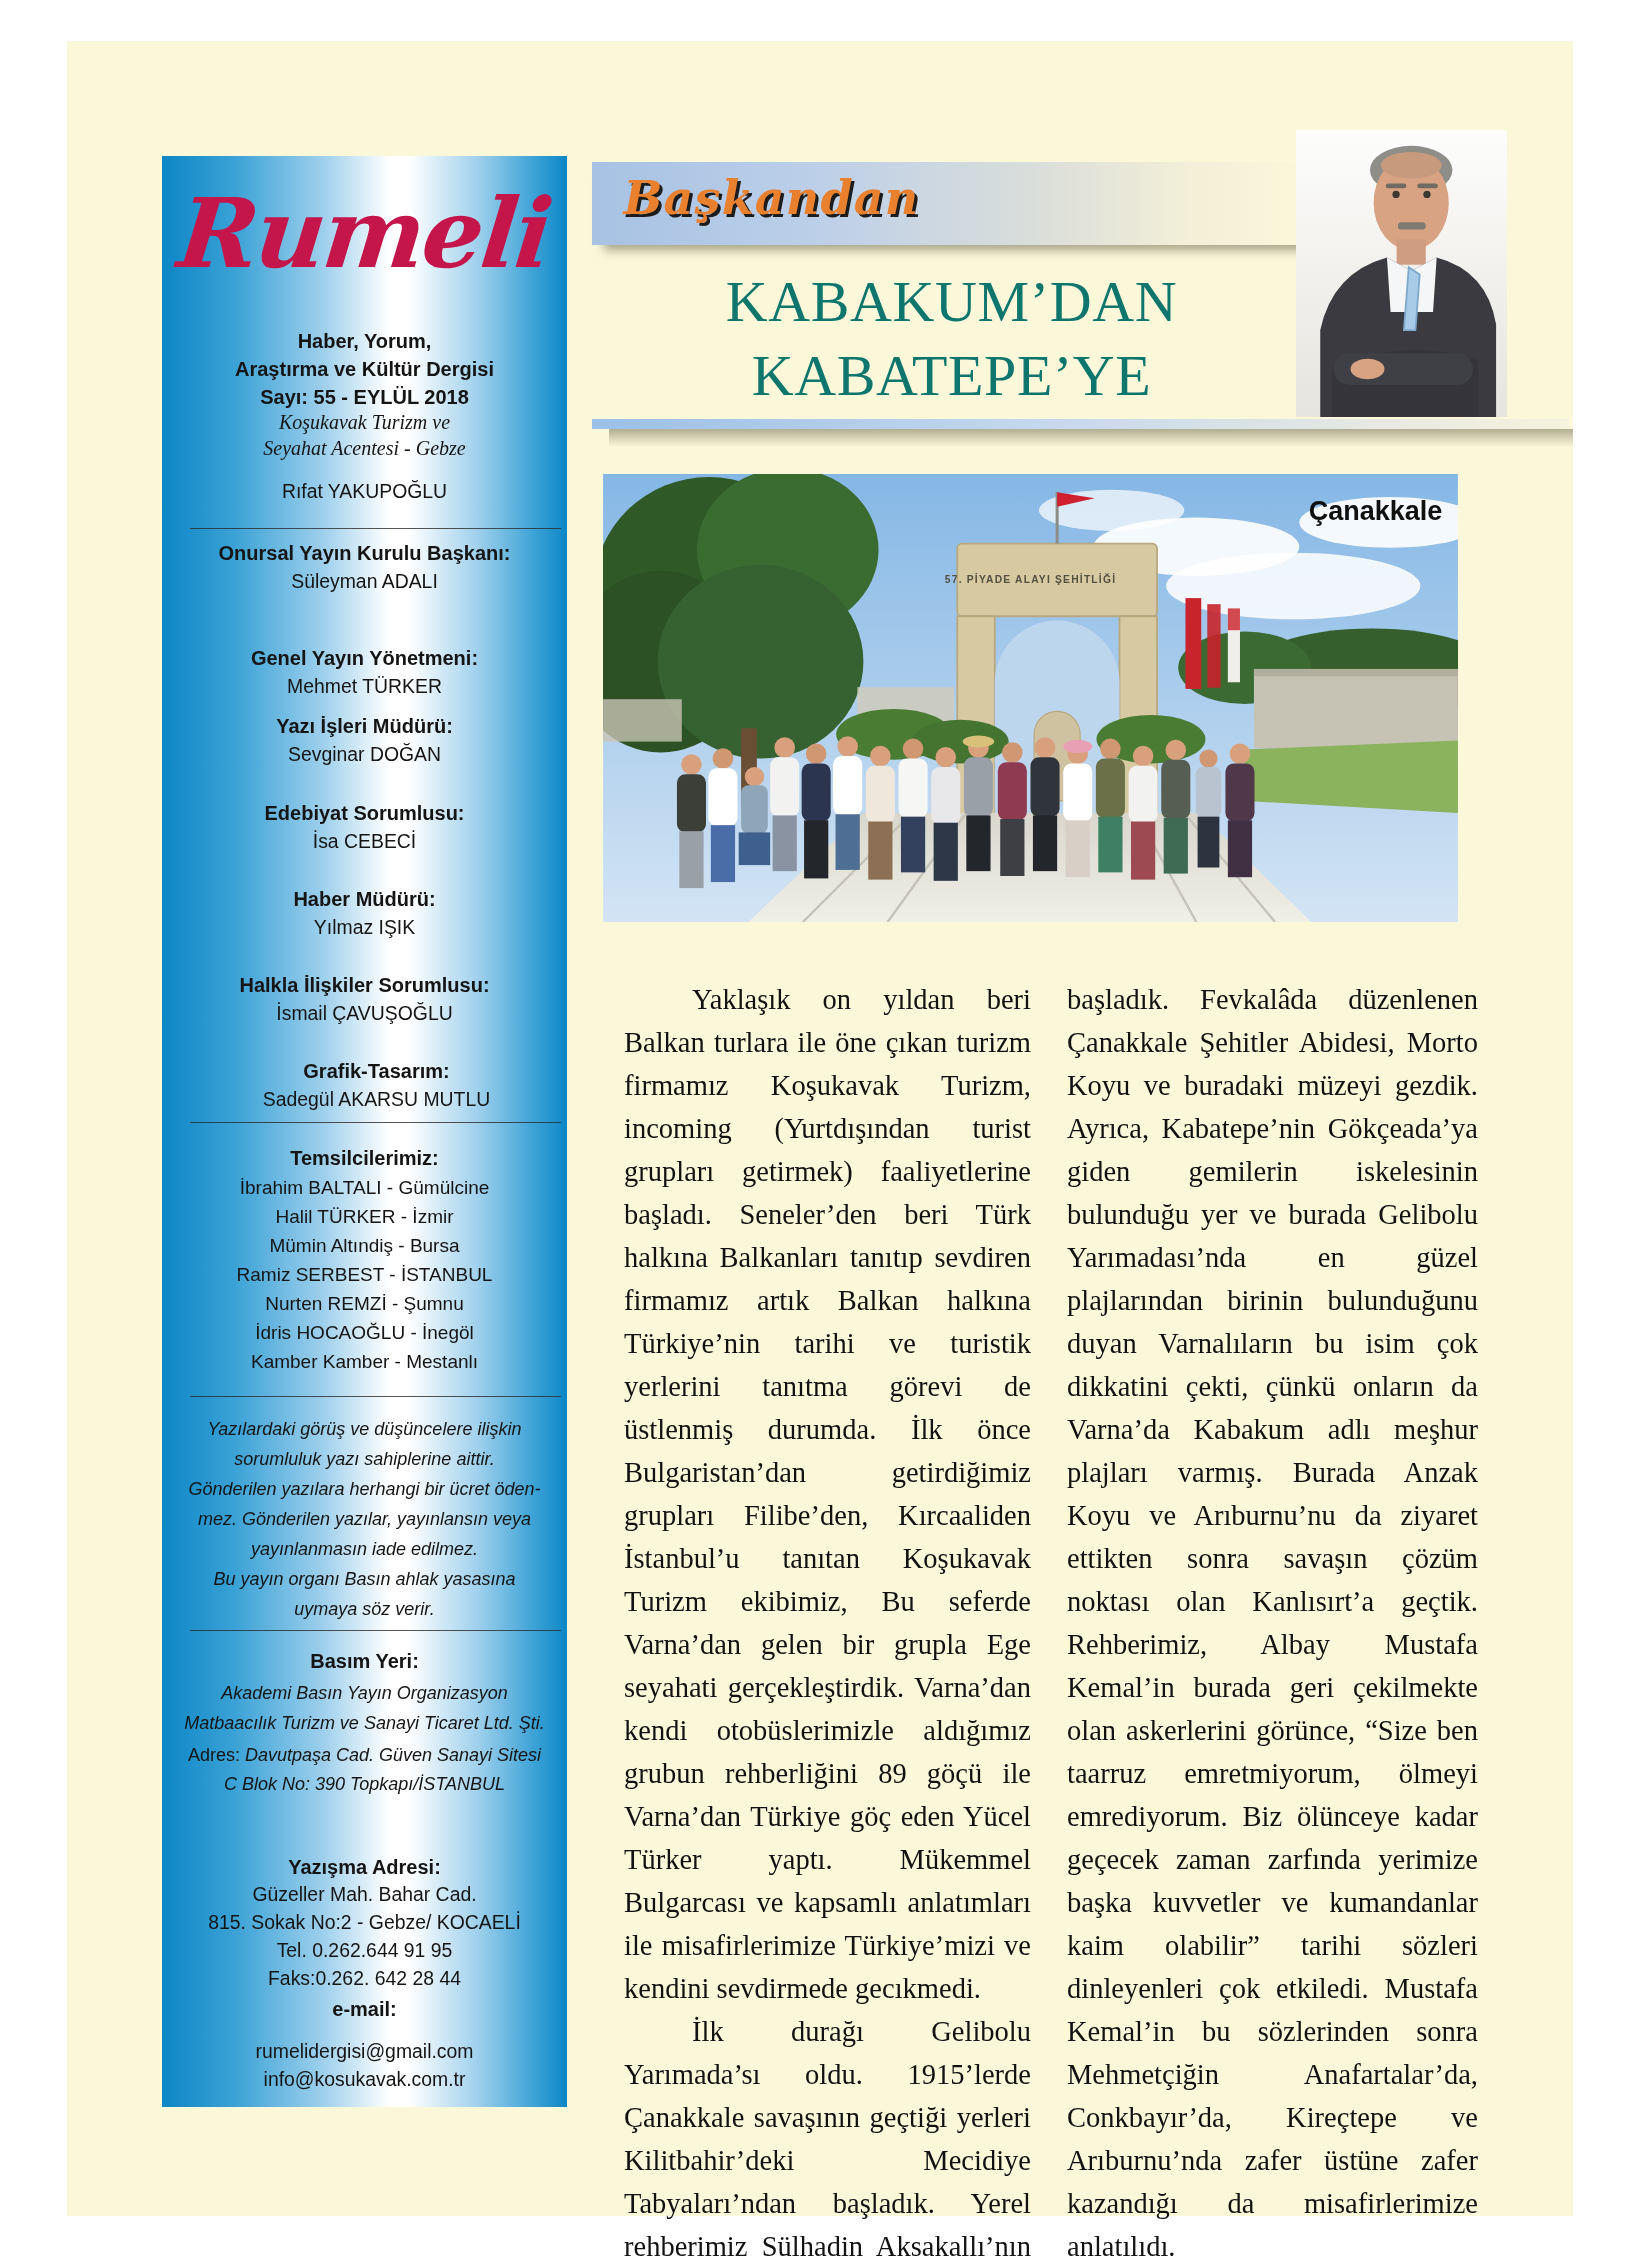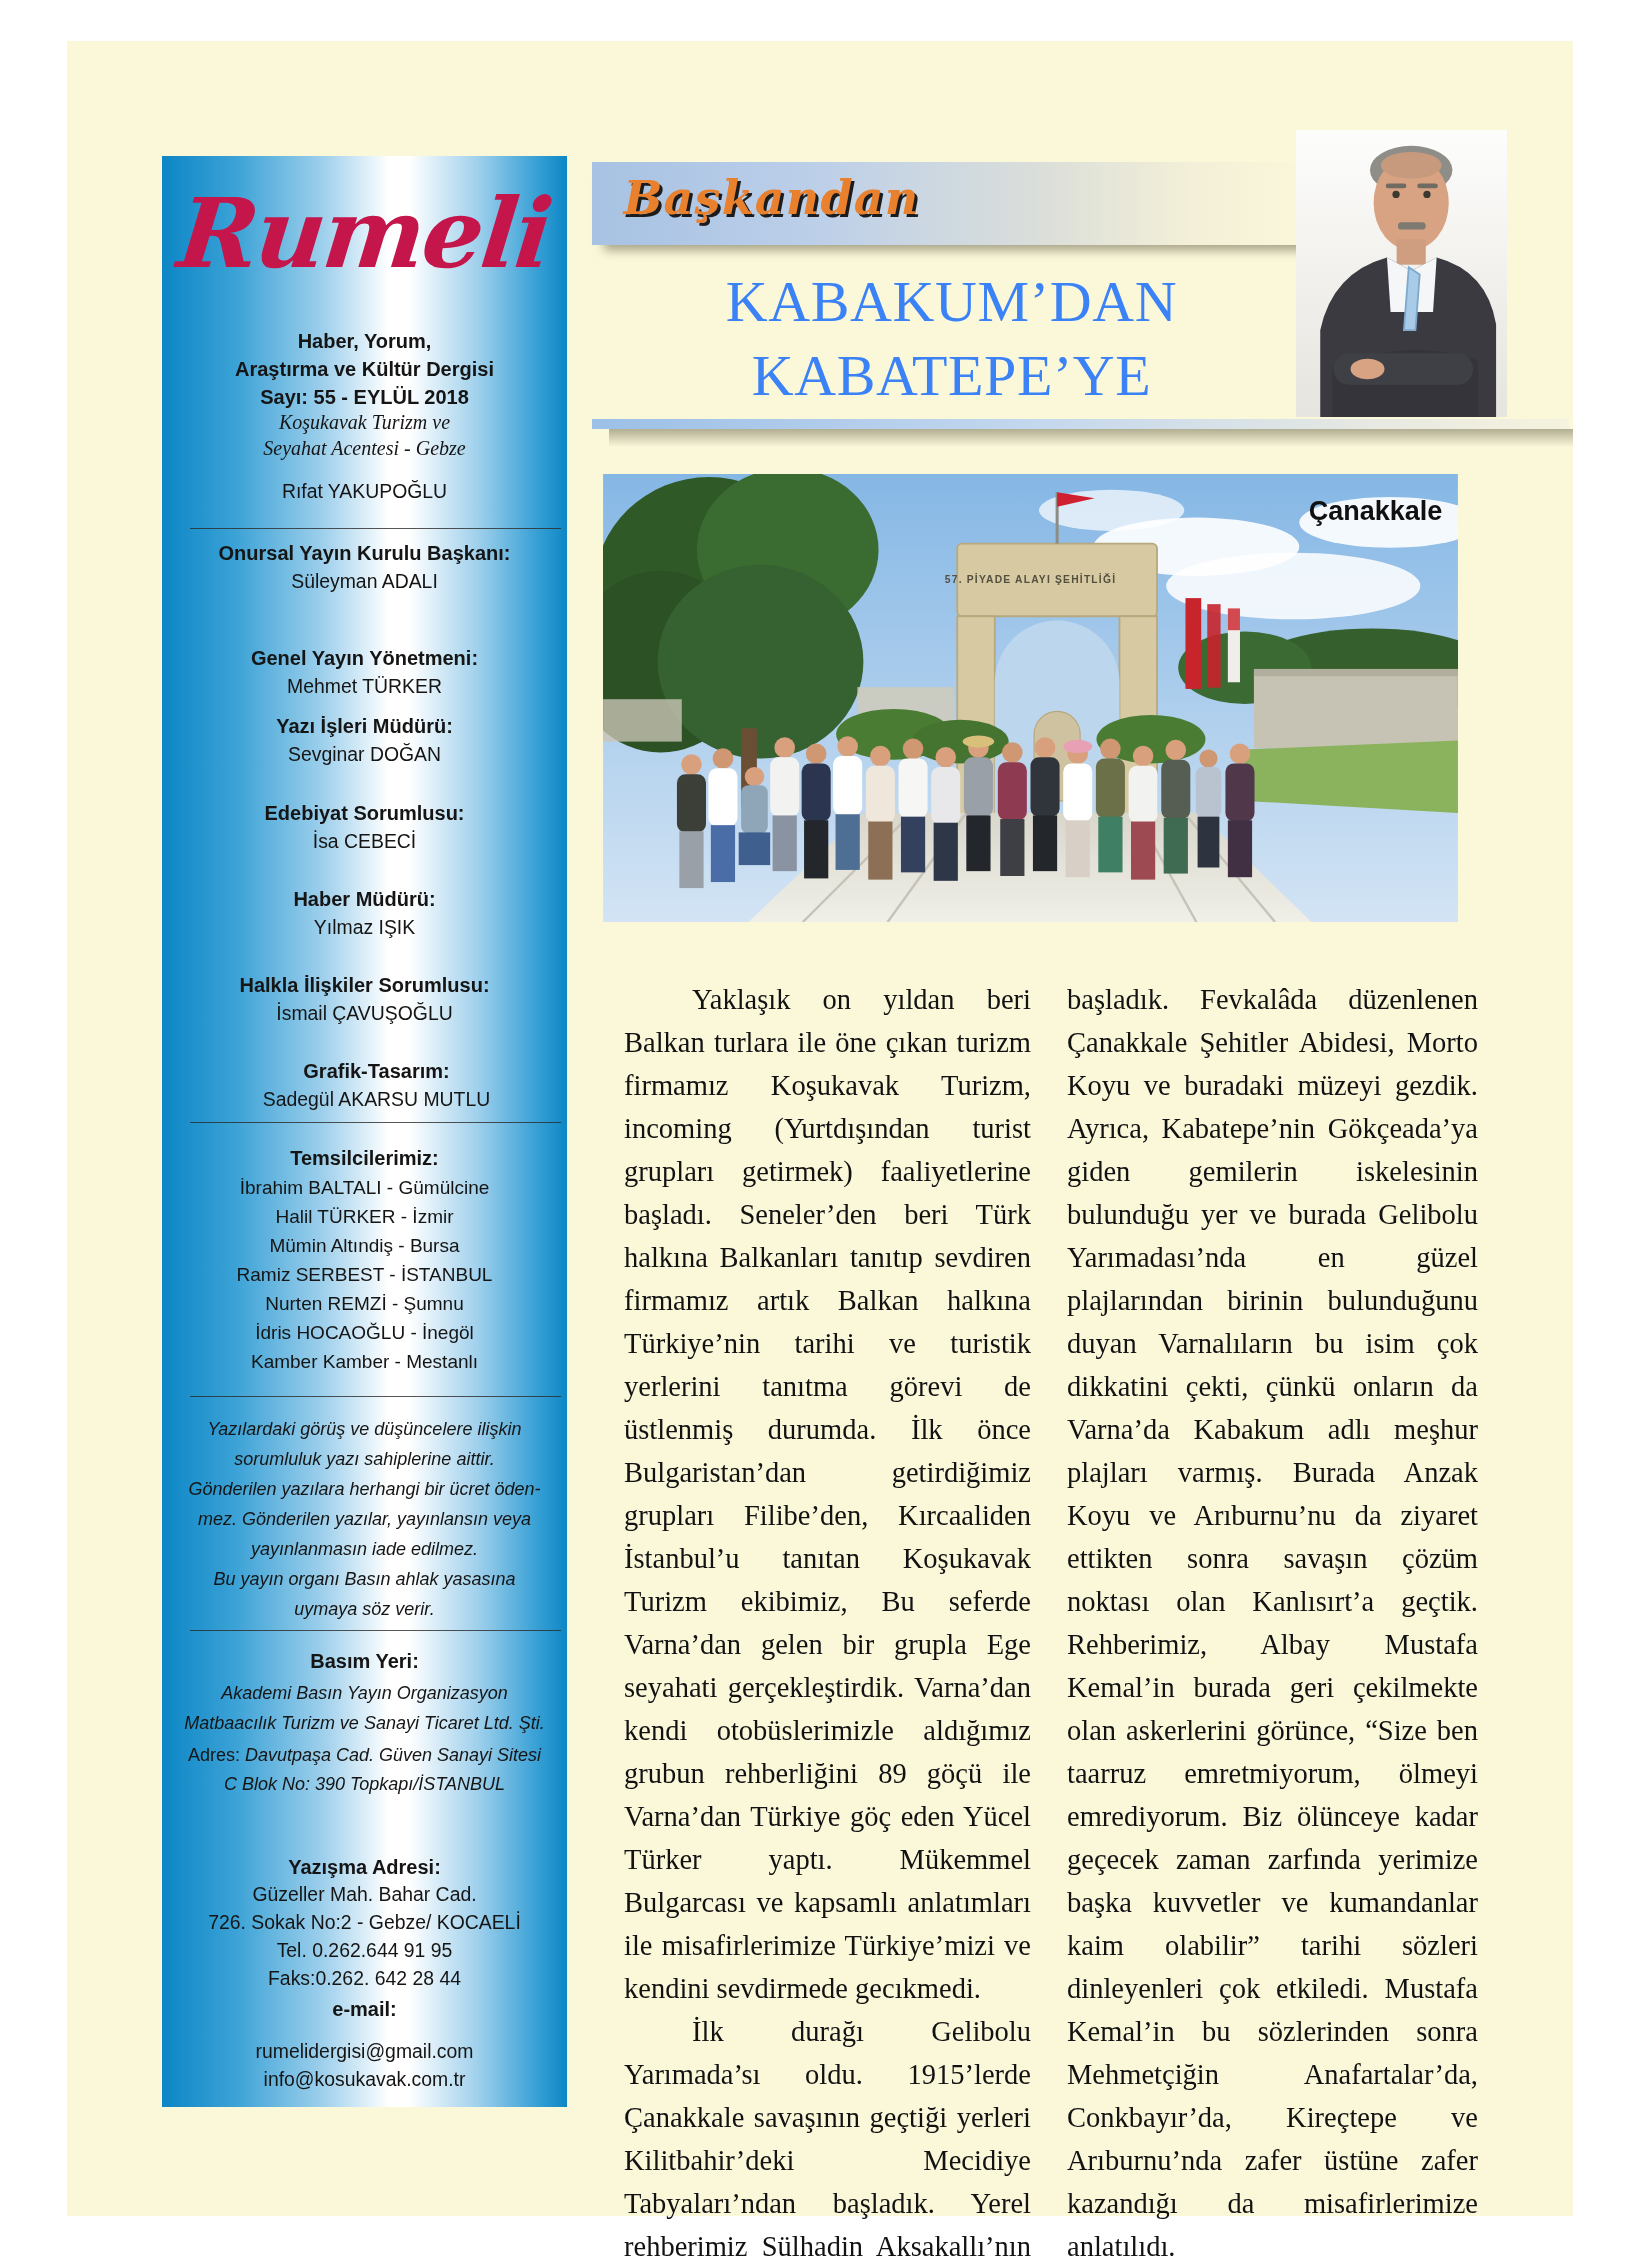--- a/index.html
+++ b/index.html
@@ -41,21 +41,21 @@
 
   
   .topbar{position:absolute;left:592px;top:162px;width:737px;height:83px;z-index:1;
     background:linear-gradient(90deg,#a7c2e3 0%,#bccfe9 30%,#dcdfd9 62%,#f4f0d8 82%,#fbf8da 100%);
     box-shadow:7.3px 11px 9.7px -4.8px rgba(100,95,70,.55);}
   .section-label{position:absolute;left:31.5px;top:8.5px;
     font-family:"DejaVu Serif",serif;font-style:italic;font-weight:bold;font-size:46px;color:#e8802e;
     text-shadow:3px 3px 0 #1c1c1c;letter-spacing:1.2px;}
   .portrait{position:absolute;left:1296px;top:130px;width:211px;height:287px;z-index:2;}
   .title{position:absolute;left:603px;top:265px;width:697px;z-index:0;text-align:center;
-    font-family:"Liberation Serif",serif;font-size:58px;line-height:74px;color:#3b82f6;letter-spacing:0.6px;}
+    font-family:"Liberation Serif",serif;font-size:58px;line-height:74px;color:#0f766e;letter-spacing:0.6px;}
   .rule{position:absolute;left:592px;top:419px;width:977px;height:10.3px;
     background:linear-gradient(90deg,#9cc0e7 0%,#c3d7ee 45%,#e7e9e2 80%,#f5f2de 100%);}
   .rule:after{content:"";position:absolute;left:17px;right:-3.6px;top:10.3px;height:18px;
     background:linear-gradient(180deg,rgba(105,100,75,.5),rgba(105,100,75,0));}
 
   
   .photo{position:absolute;left:603px;top:474px;width:855px;height:448px;overflow:hidden;}
   .photo svg{display:block;}
   .caption{position:absolute;top:22px;right:15.7px;font-family:"Liberation Sans",sans-serif;
     font-weight:bold;font-size:27px;color:#101010;letter-spacing:0;}
@@ -155,21 +155,21 @@
     </div>
 
     <div class="abs addr">
       <div><span class="lbl">Adres:</span> <span class="it">Davutpaşa Cad. Güven Sanayi  Sitesi</span></div>
       <div class="it">C Blok No: 390 Topkapı/İSTANBUL</div>
     </div>
 
     <div class="abs mail-title sb-b">Yazışma Adresi:</div>
     <div class="abs mail-lines sb-n">
       <div>Güzeller Mah. Bahar Cad.</div>
-      <div>726. Sokak No:2 - Gebze/ KOCAELİ</div>
+      <div>815. Sokak No:2 - Gebze/ KOCAELİ</div>
       <div>Tel. 0.262.644 91 95</div>
       <div>Faks:0.262. 642 28 44</div>
     </div>
 
     <div class="abs email-label sb-b">e-mail:</div>
     <div class="abs emails sb-n">
       <div>rumelidergisi@gmail.com</div>
       <div>info@kosukavak.com.tr</div>
     </div>
   </div>

